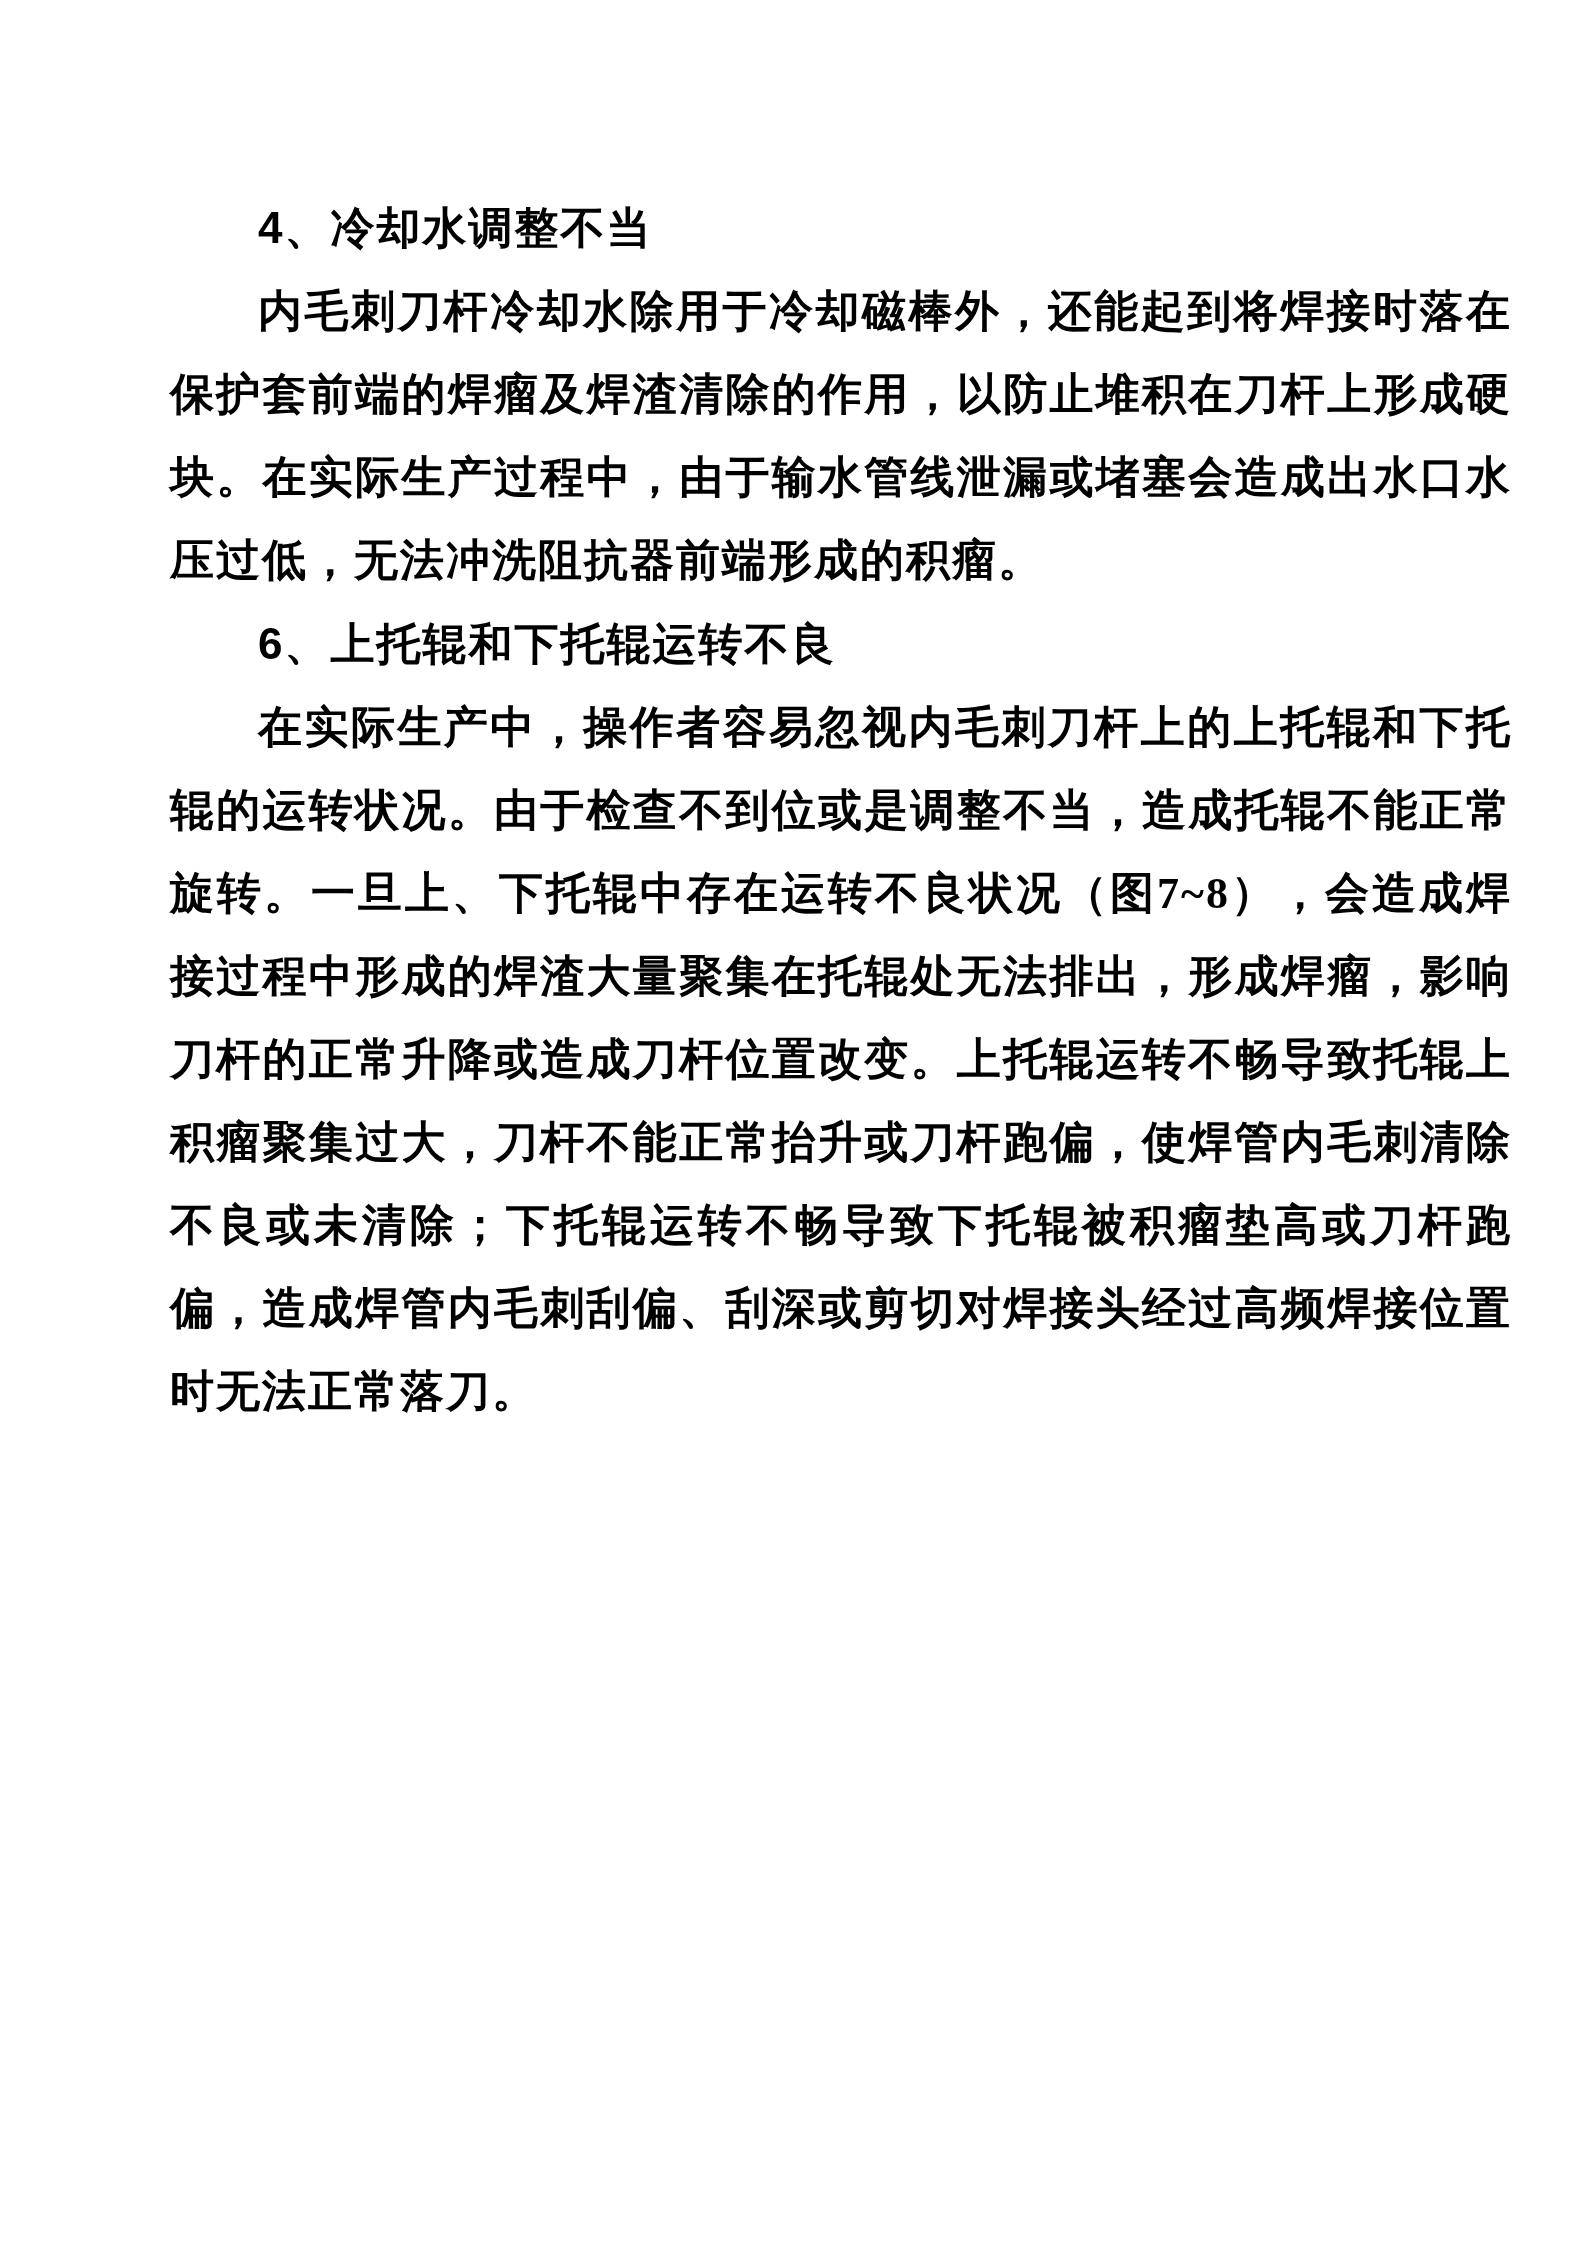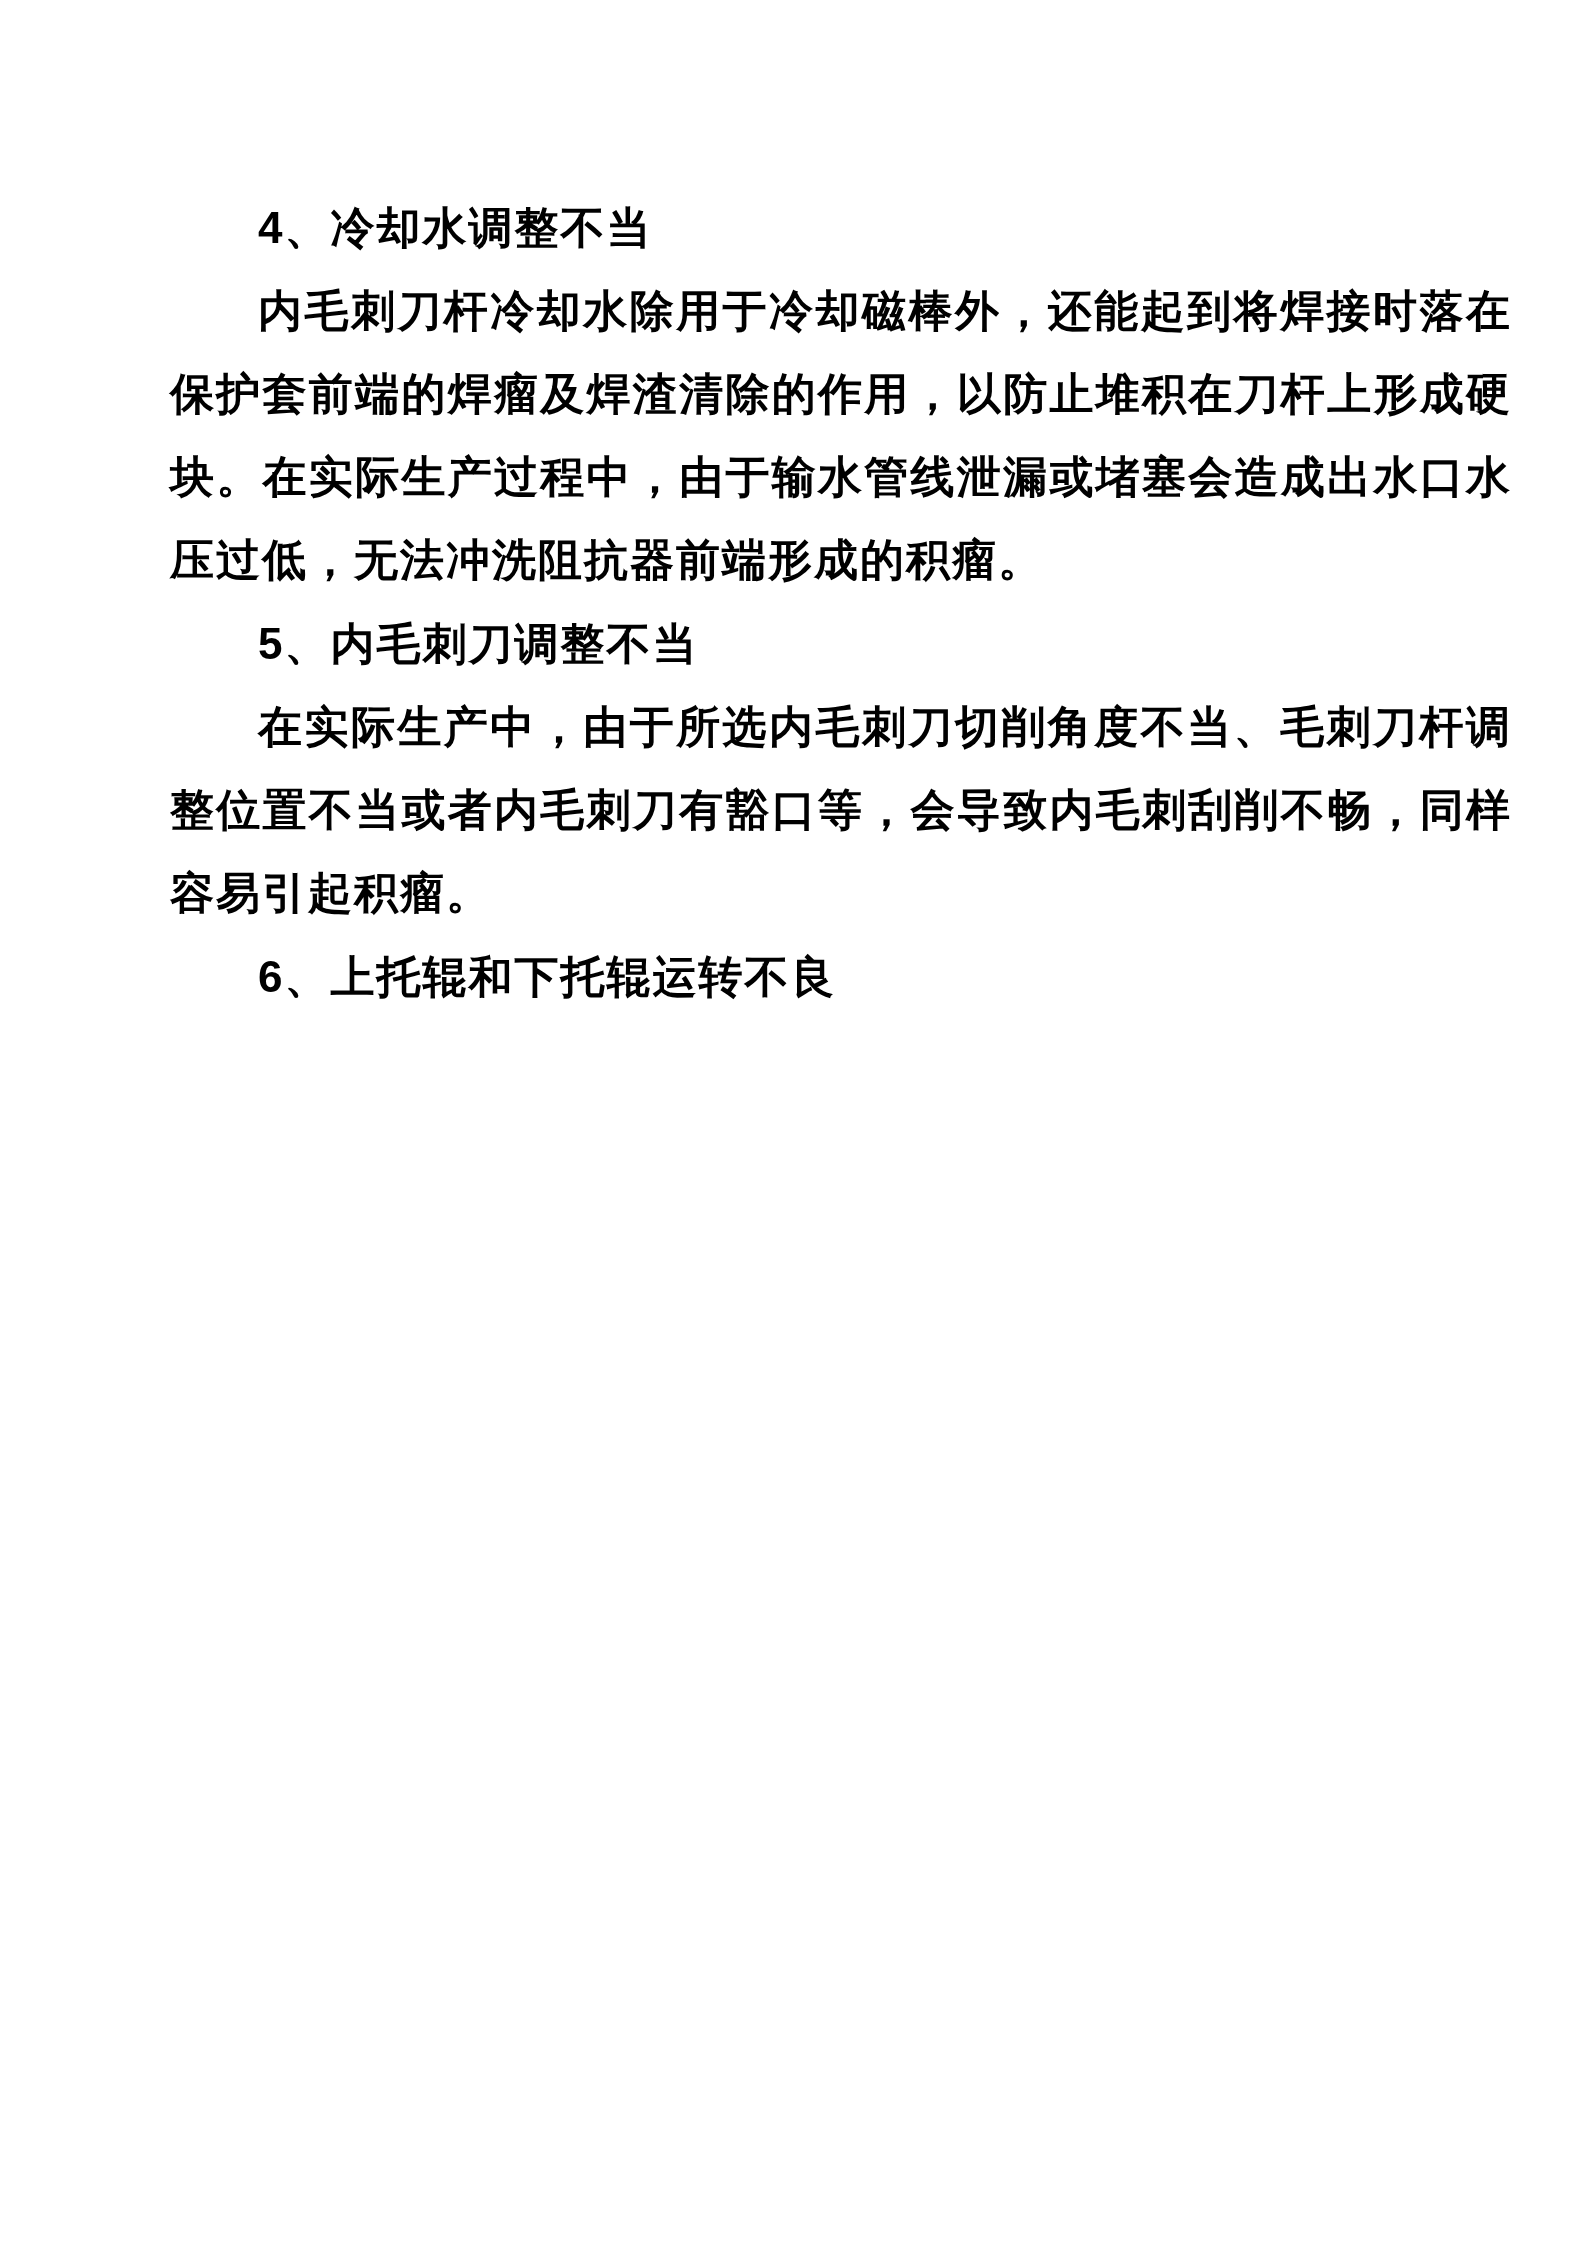--- a/index.html
+++ b/index.html
@@ -47,23 +47,20 @@
 </head>
 <body>
 
 <main class="page">
   <div id="sections-root">
     <section class="doc-section">
       <h2 class="doc-heading"><span class="num">4</span>、冷却水调整不当</h2>
       <p class="doc-paragraph">内毛刺刀杆冷却水除用于冷却磁棒外，还能起到将焊接时落在保护套前端的焊瘤及焊渣清除的作用，以防止堆积在刀杆上形成硬块。在实际生产过程中，由于输水管线泄漏或堵塞会造成出水口水压过低，无法冲洗阻抗器前端形成的积瘤。</p>
     </section>
 
-    <section class="doc-section">
-      <h2 class="doc-heading"><span class="num">5</span>、内毛刺刀调整不当</h2>
-      <p class="doc-paragraph">在实际生产中，由于所选内毛刺刀切削角度不当、毛刺刀杆调整位置不当或者内毛刺刀有豁口等，会导致内毛刺刮削不畅，同样容易引起积瘤。</p>
-    </section>
 
     <section class="doc-section">
       <h2 class="doc-heading"><span class="num">6</span>、上托辊和下托辊运转不良</h2>
+      <p class="doc-paragraph">在实际生产中，操作者容易忽视内毛刺刀杆上的上托辊和下托辊的运转状况。由于检查不到位或是调整不当，造成托辊不能正常旋转。一旦上、下托辊中存在运转不良状况（图7~8），会造成焊接过程中形成的焊渣大量聚集在托辊处无法排出，形成焊瘤，影响刀杆的正常升降或造成刀杆位置改变。上托辊运转不畅导致托辊上积瘤聚集过大，刀杆不能正常抬升或刀杆跑偏，使焊管内毛刺清除不良或未清除；下托辊运转不畅导致下托辊被积瘤垫高或刀杆跑偏，造成焊管内毛刺刮偏、刮深或剪切对焊接头经过高频焊接位置时无法正常落刀。</p>
     </section>
   </div>
 
 </main>
 
 </body></html>

